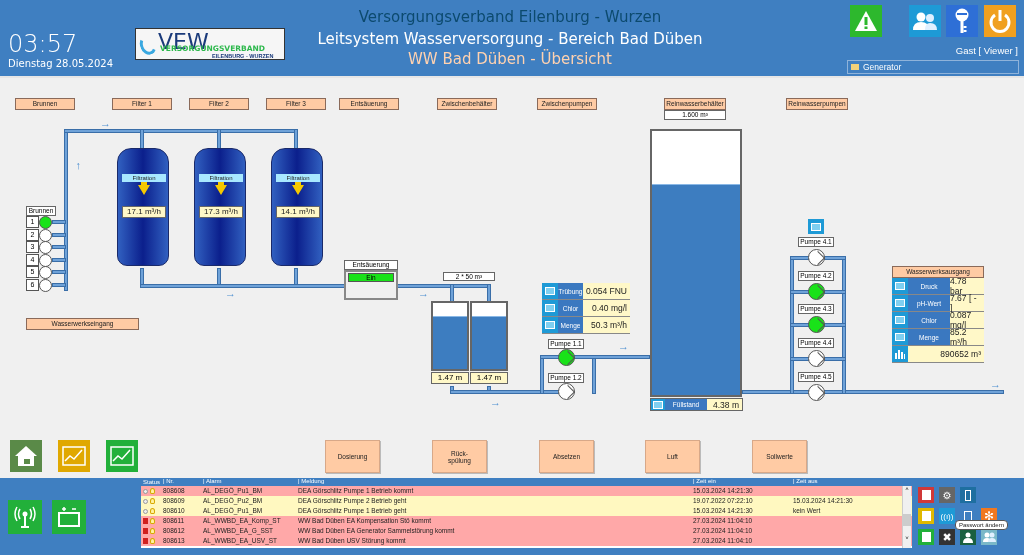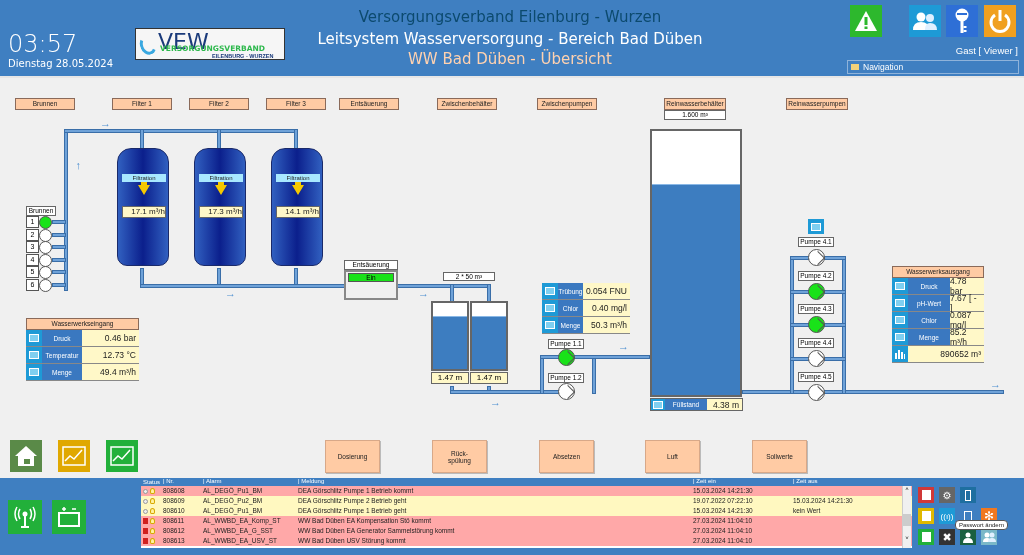--- a/index.html
+++ b/index.html
@@ -24,21 +24,21 @@
   
   .sect { height: 12px; background: #ffcba4; border: 1px solid #8a6a5a; font-size: 6.5px; text-align: center; line-height: 10px; color: #222; }
   
   .pipe { position: absolute; background: #6fa2d8; border: 1px solid #3a6ea8; }
   .arrow { position: absolute; color: #4d8fd0; font-size: 11px; line-height: 8px; }
   
   .filter { position: absolute; width: 52px; height: 118px; background: linear-gradient(to right, #3160c0, #0b1f8c 50%, #3160c0); border: 1px solid #1a2a6a; border-radius: 14px 14px 10px 10px; }
   .filter .flabel { position: absolute; left: 4px; top: 25px; width: 44px; height: 8px; background: #a8e8ff; font-size: 6px; text-align: center; line-height: 8px; color: #222; }
   .filter .farrow { position: absolute; left: 20px; top: 36px; width: 0; height: 0; border-left: 6px solid transparent; border-right: 6px solid transparent; border-top: 10px solid #f5c800; }
   .filter .farrow-stem { position: absolute; left: 23px; top: 33px; width: 6px; height: 5px; background: #f5c800; }
-  .filter .fval { position: absolute; left: 4px; top: 57px; width: 44px; height: 12px; background: #fff8c8; border: 1px solid #666; font-size: 8px; text-align: right; line-height: 10px; color: #222; }
+  .filter .fval { position: absolute; left: 4px; top: 57px; width: 44px; height: 12px; background: #fff8c8; border: 1px solid #666; font-size: 8px; text-align: center; line-height: 10px; color: #222; }
   
   .wnum { position: absolute; width: 13px; height: 12px; background: #fff; border: 1px solid #555; font-size: 7px; text-align: center; line-height: 10px; }
   .wpump { position: absolute; width: 13px; height: 13px; border-radius: 50%; background: #fff; border: 1px solid #555; }
   .wpump.on { background: #19e219; }
   
   .panel-title { height: 12px; background: #ffcba4; border: 1px solid #8a6a5a; font-size: 6.5px; text-align: center; line-height: 10px; color: #222; }
   .prow { display: flex; height: 17px; border-bottom: 1px solid #888; }
   .pico { width: 16px; background: #1e9ad6; display: flex; align-items: center; justify-content: center; }
   .pico span { width: 10px; height: 8px; border: 1px solid #fff; background: #7fcff0; display: block; }
   .plabel { background: #3a78c0; color: #fff; font-size: 6.5px; display: flex; align-items: center; justify-content: center; }
@@ -116,21 +116,21 @@
 </div>
 <div class="abs hbtn" style="left:984px;background:#f0a020;">
   <svg width="24" height="24">
       <path d="M7,6 A9,9 0 1,0 17,6" fill="none" stroke="#fff" stroke-width="3"></path>
       <rect x="10.5" y="1" width="3" height="11" fill="#fff"></rect>
     </svg>
 </div>
 <div id="user-label" class="abs">Gast [ Viewer ]</div>
 <div id="nav" class="abs">
   <span class="folder"></span>
-  <span>Navigation</span>
+  <span>Generator</span>
 </div>
 
 <div class="abs sect" style="left:15px;top:98px;width:60px;">Brunnen</div>
 <div class="abs sect" style="left:112px;top:98px;width:60px;">Filter 1</div>
 <div class="abs sect" style="left:189px;top:98px;width:60px;">Filter 2</div>
 <div class="abs sect" style="left:266px;top:98px;width:60px;">Filter 3</div>
 <div class="abs sect" style="left:339px;top:98px;width:60px;">Entsäuerung</div>
 <div class="abs sect" style="left:437px;top:98px;width:60px;">Zwischenbehälter</div>
 <div class="abs sect" style="left:537px;top:98px;width:60px;">Zwischenpumpen</div>
 <div class="abs sect" style="left:664px;top:98px;width:62px;">Reinwasserbehälter</div>
@@ -206,43 +206,20 @@
 </div>
 <div class="filter" style="left:271px;top:148px;">
   <div class="flabel">Filtration</div>
   <div class="farrow-stem"></div>
     <div class="farrow"></div>
   <div class="fval">14.1 m³/h</div>
 </div>
 
 <div class="abs" style="left:26px;top:318px;width:113px;">
   <div class="panel-title">Wasserwerkseingang</div>
-  <div id="inlet-rows">
-      <div class="prow">
-        <div class="pico">
-          <span></span>
-        </div>
-        <div class="plabel" style="width:40px">Druck</div>
-        <div class="pval" style="flex:1">0.46 bar</div>
-      </div>
-      <div class="prow">
-        <div class="pico">
-          <span></span>
-        </div>
-        <div class="plabel" style="width:40px">Temperatur</div>
-        <div class="pval" style="flex:1">12.73 °C</div>
-      </div>
-      <div class="prow">
-        <div class="pico">
-          <span></span>
-        </div>
-        <div class="plabel" style="width:40px">Menge</div>
-        <div class="pval" style="flex:1">49.4 m³/h</div>
-      </div>
-    </div>
 </div>
 
 <div class="abs small-label" style="left:344px;top:260px;width:54px;height:10px;">Entsäuerung</div>
 <div class="abs" style="left:344px;top:270px;width:54px;height:30px;border:2px solid #888;background:#f0f0f0;">
   <div style="margin:1px 2px;height:9px;background:#19e219;border:1px solid #555;font-size:6.5px;text-align:center;line-height:7px;">Ein</div>
 </div>
 
 <div class="abs small-label" style="left:443px;top:272px;width:52px;height:9px;">2 * 50 m³</div>
 <div class="tank" style="left:431px;top:301px;width:38px;height:70px;">
     <div class="water" id="it1" style="height: 80%;"></div>

